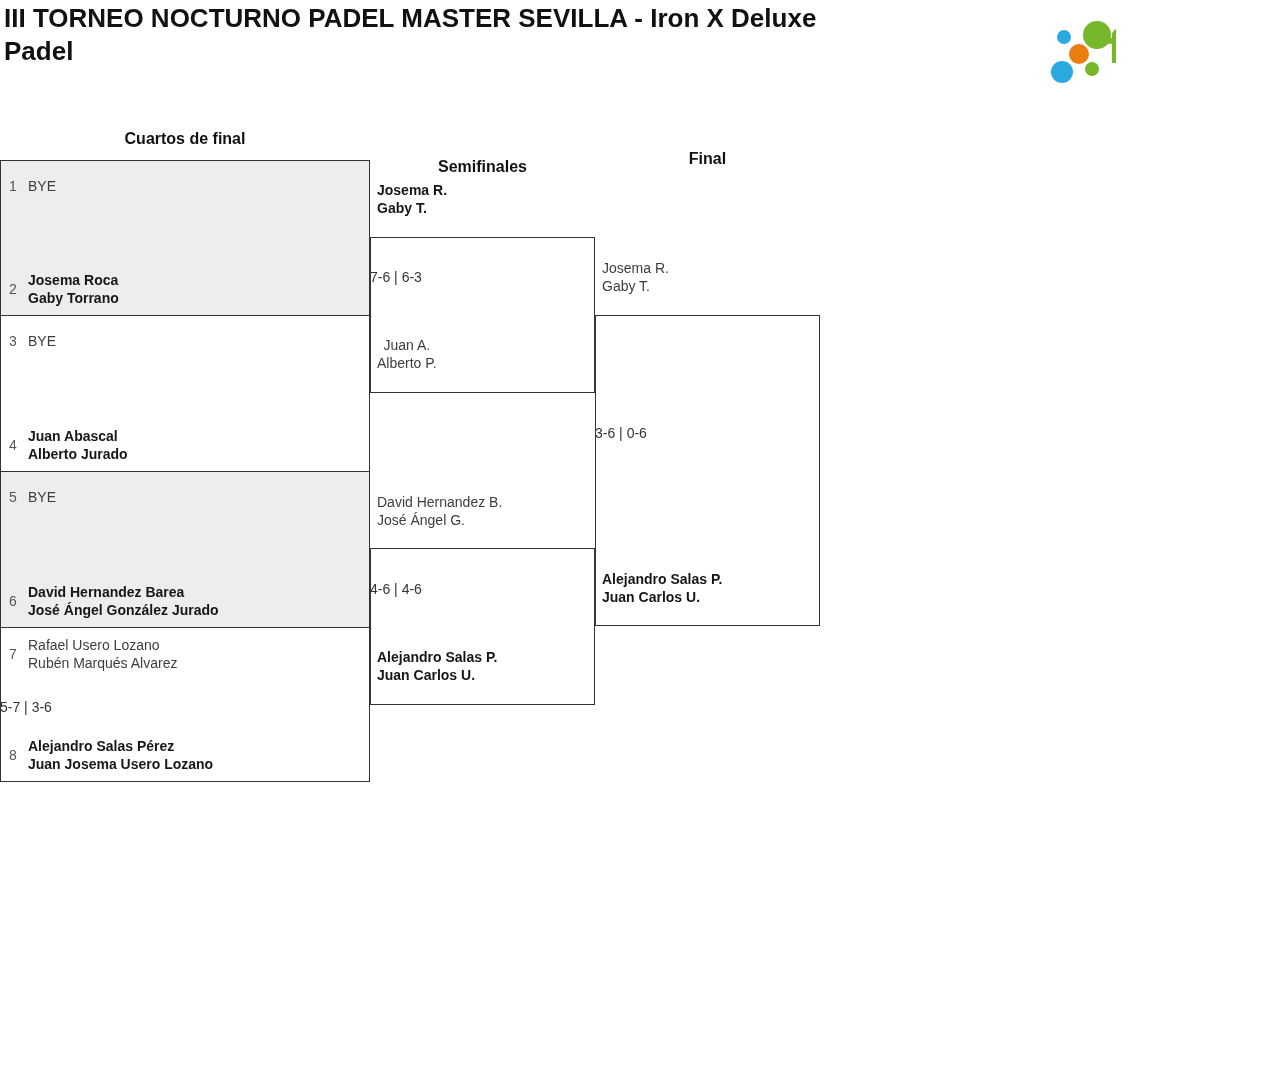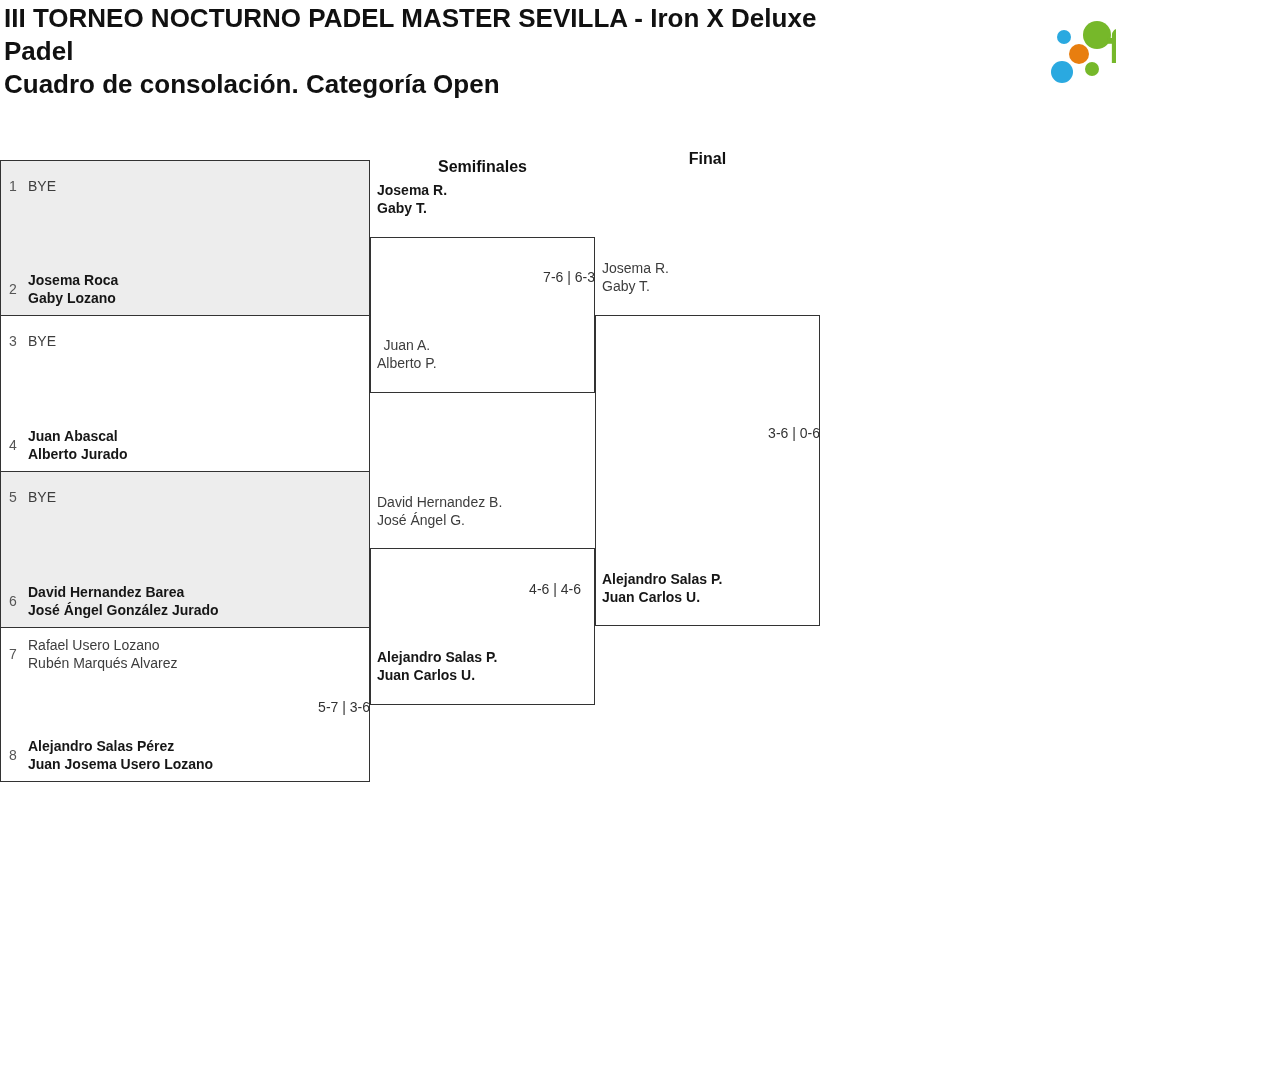--- a/index.html
+++ b/index.html
@@ -65,60 +65,60 @@
   .lbl{position:absolute;font-size:14px;line-height:18px;color:#3d3d3d;}
   .lbl.winner{font-weight:700;color:#161616;}
   .lbl-sf1-top{left:377px;top:181px;}
   .lbl-sf1-bottom{left:377px;top:336px;text-align:center;}
   .lbl-sf2-top{left:377px;top:493px;}
   .lbl-sf2-bottom{left:377px;top:648px;}
   .lbl-final-top{left:602px;top:259px;}
   .lbl-final-bottom{left:602px;top:570px;}
 
   
-  .score{position:absolute;text-align:right;font-size:14px;line-height:18px;color:#333;}
+  .score{position:absolute;text-align:left;font-size:14px;line-height:18px;color:#333;}
   .score-qf4{left:0;top:698px;width:370px;}
   .score-sf1{left:370px;top:268px;width:225px;}
-  .score-sf2{left:356px;top:580px;width:225px;}
+  .score-sf2{left:370px;top:580px;width:225px;}
   .score-final{left:595px;top:424px;width:225px;}
 </style>
 </head>
 <body>
 
 <div class="page">
 
   <div class="title-block">
     <div class="title">III TORNEO NOCTURNO PADEL MASTER SEVILLA - Iron X Deluxe Padel</div>
-    <div class="subtitle">Cuadro de consolación. Categoría Open</div>
   </div>
 
   <div class="logo">
     <span class="dot dot-blue-sm"></span>
     <span class="dot dot-green-lg"></span>
     <span class="dot dot-orange"></span>
     <span class="dot dot-blue-lg"></span>
     <span class="dot dot-green-sm"></span>
     <span class="logo-text">final</span>
   </div>
 
+  <div class="round-header rh-qf">Cuartos de final</div>
   <div class="round-header rh-sf">Semifinales</div>
   <div class="round-header rh-f">Final</div>
 
   <div class="match gray m-qf m-qf1">
     <div class="prow prow-top">
       <span class="seed">1</span>
       <div class="names">
         <div>BYE</div>
       </div>
     </div>
     <div class="prow prow-bottom">
       <span class="seed">2</span>
       <div class="names winner">
         <div>Josema Roca</div>
-        <div>Gaby Lozano</div>
+        <div>Gaby Torrano</div>
       </div>
     </div>
   </div>
 
   <div class="match m-qf m-qf2">
     <div class="prow prow-top">
       <span class="seed">3</span>
       <div class="names">
         <div>BYE</div>
       </div>

